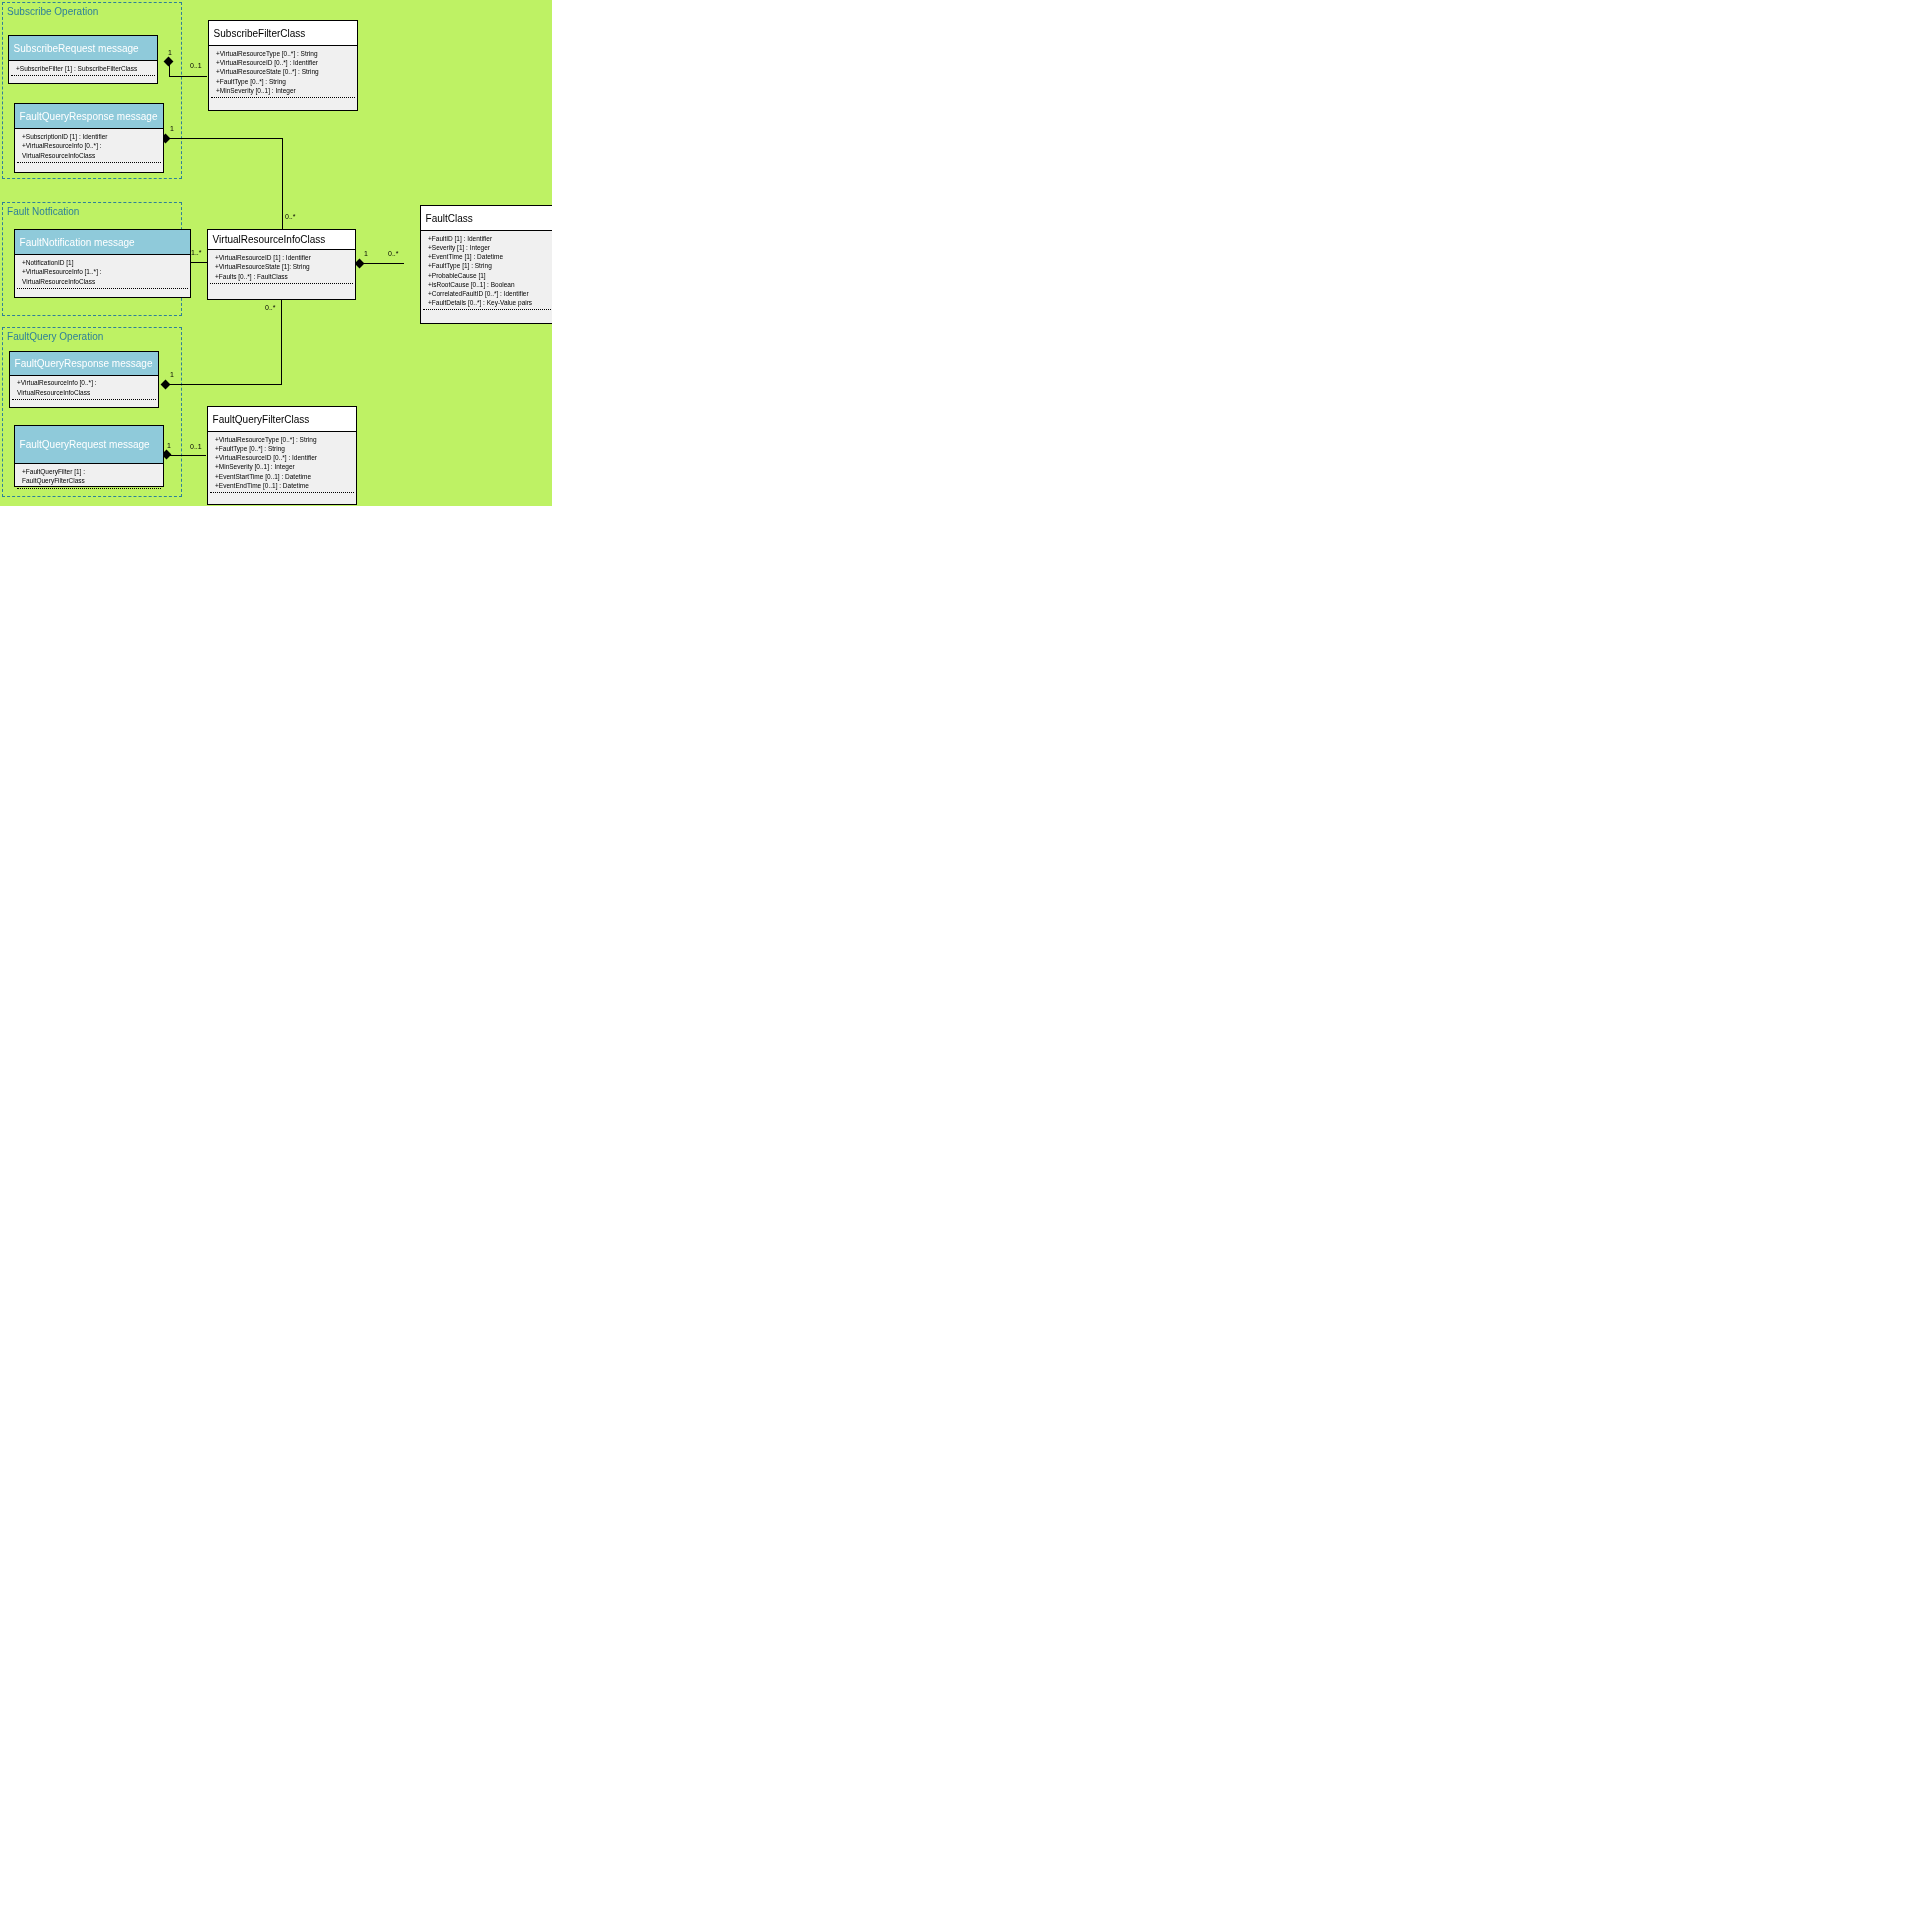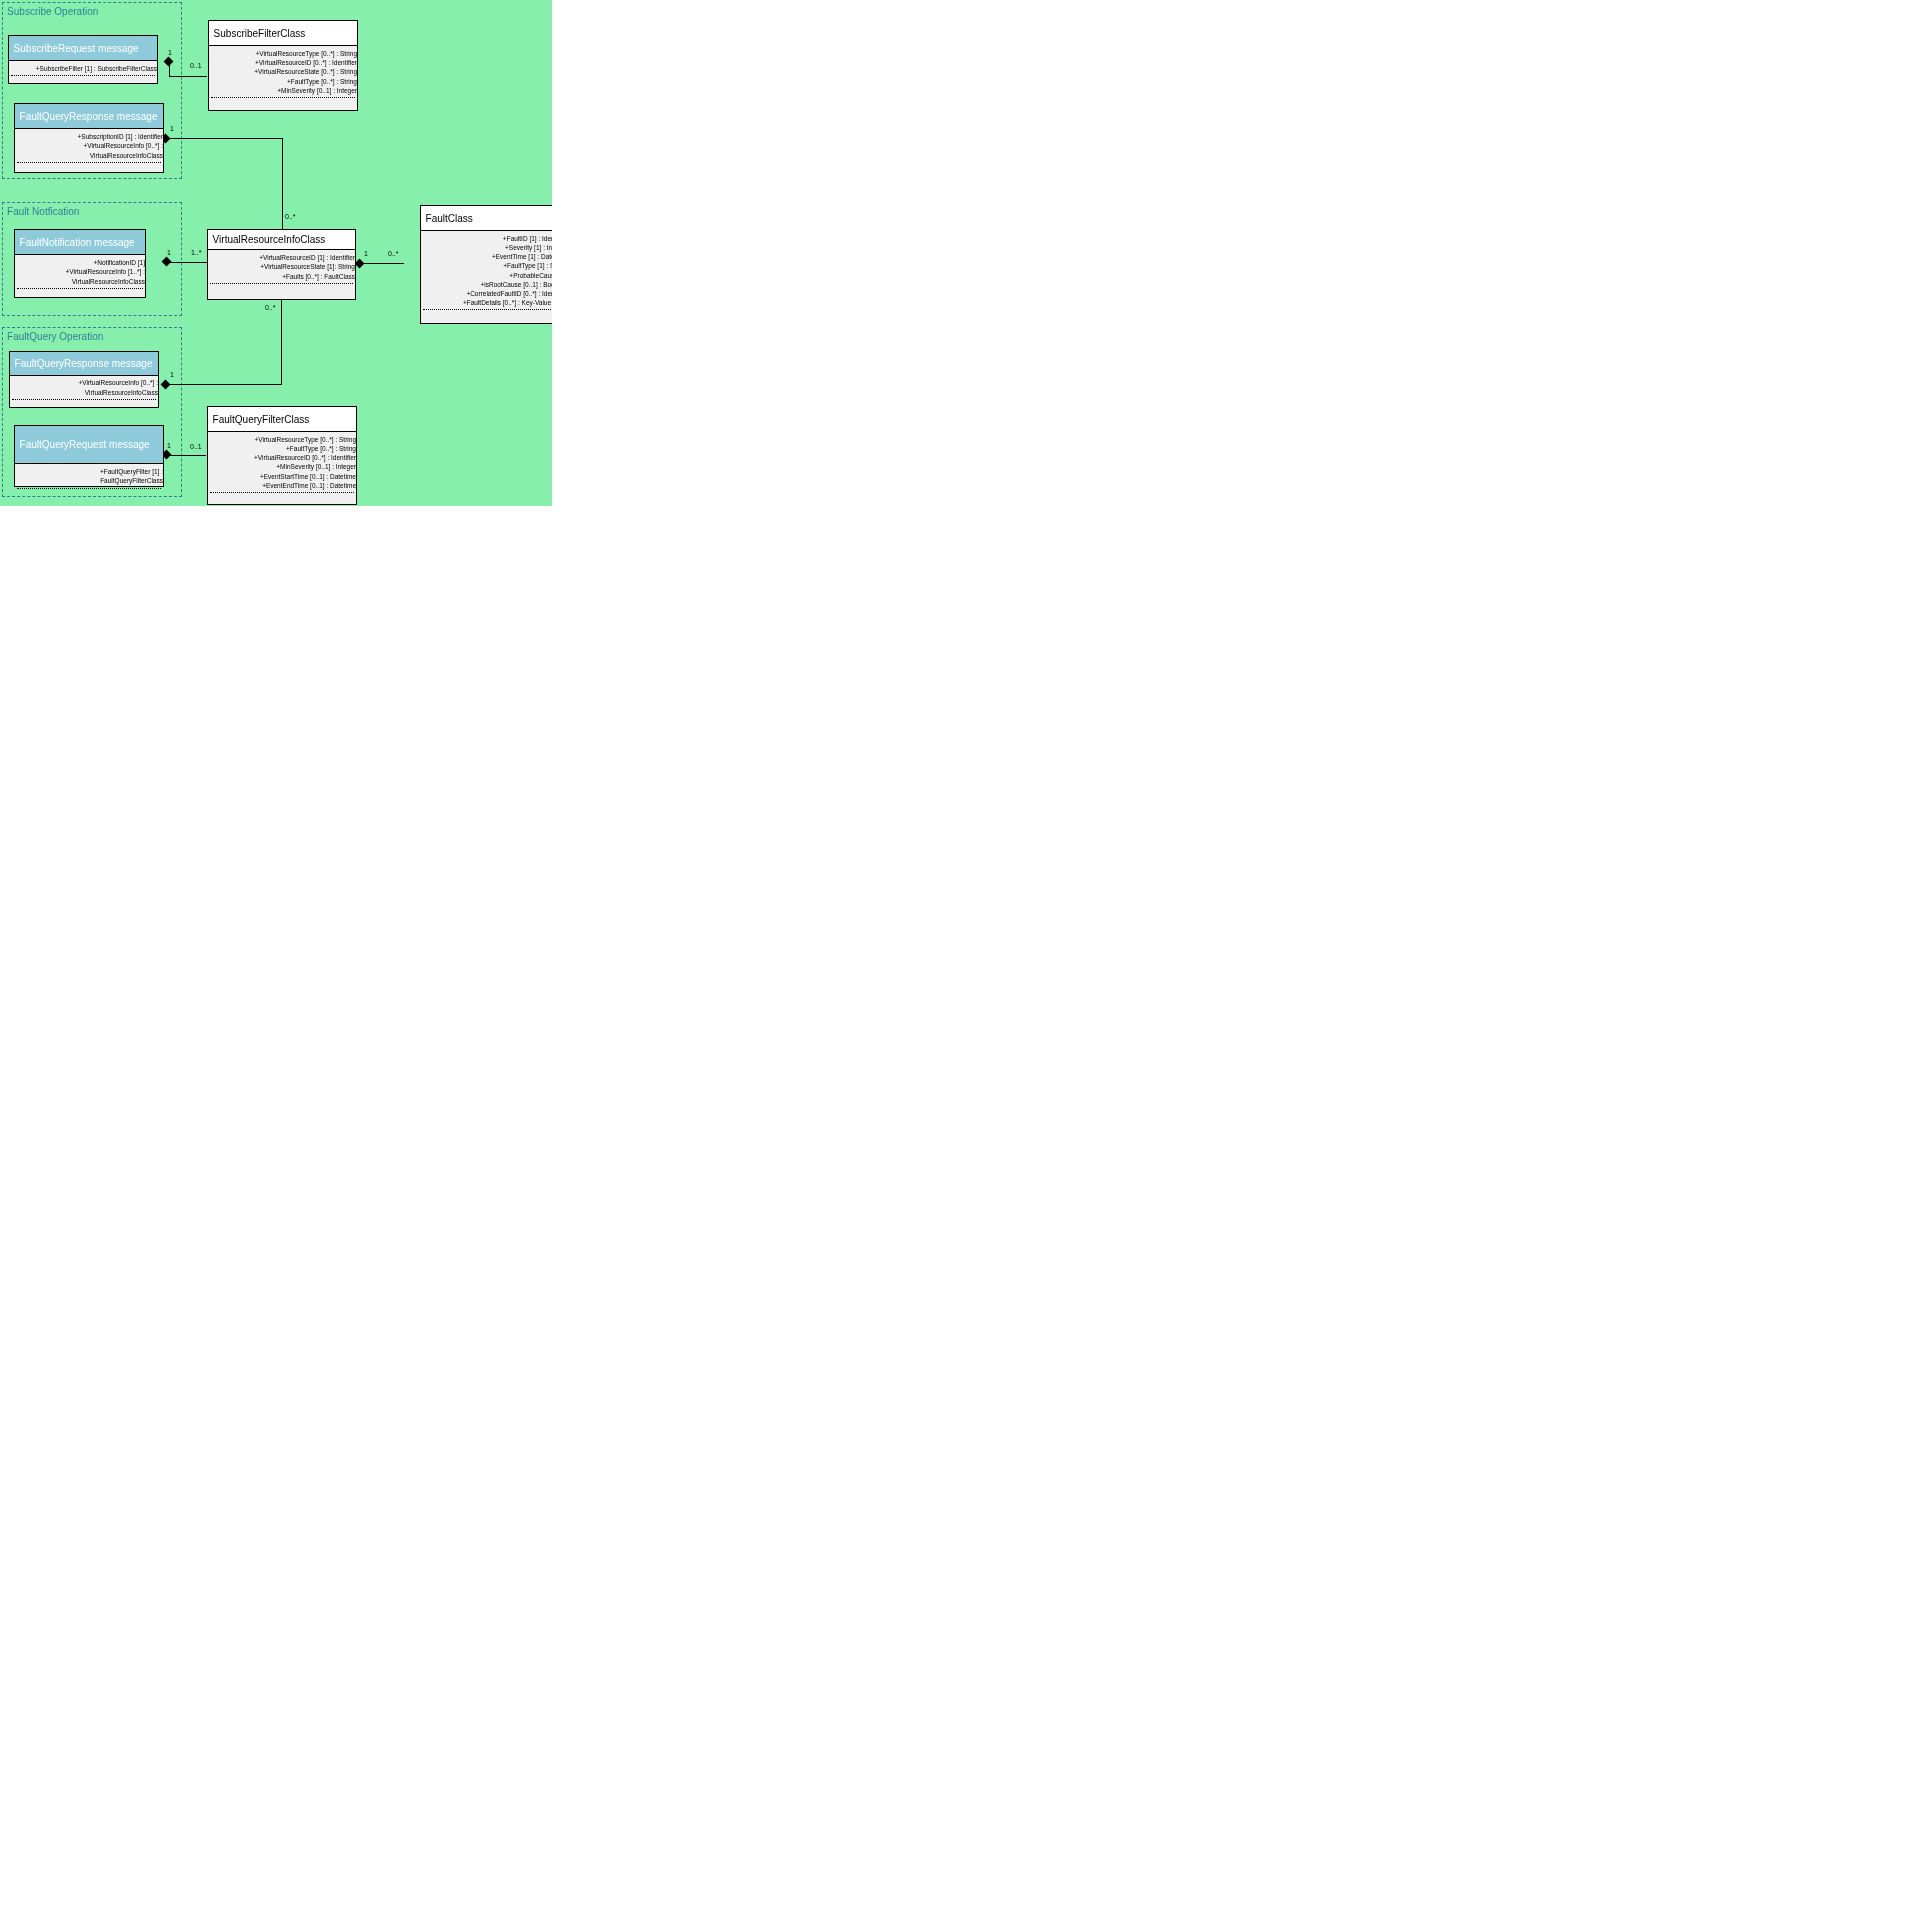--- a/index.html
+++ b/index.html
@@ -2,21 +2,21 @@
 <html style="--accent: #2E8099; --header-fill: #8FCADA; --attr-bg: #F0F0F0;font-size:6.2px"><head>
 <meta charset="utf-8">
 <style>
   :root{
     --accent:#2E8099;
     --header-fill:#8FCADA;
     --attr-bg:#F0F0F0;
   }
   html,body{margin:0;padding:0;background:#fff;}
   body{font-family:"Liberation Sans",sans-serif;color:#000;}
-  .canvas{position:relative;width:552px;height:506px;background:#86efac;overflow:hidden;text-align:right;}
+  .canvas{position:relative;width:552px;height:506px;background:#bef264;overflow:hidden;}
 
   
   .group{position:absolute;border:0.8px dashed var(--accent);background:transparent;}
   .group-label{position:absolute;left:4.6px;top:3.1px;font-size:10px;color:var(--accent);white-space:nowrap;}
 
   
   .cls{position:absolute;border:1.2px solid #000;background:var(--attr-bg);box-sizing:border-box;}
   .hdr{box-sizing:border-box;border-bottom:1.2px solid #000;display:flex;align-items:center;padding-left:4.6px;overflow:hidden;}
   .hdr.msg{background:var(--header-fill);color:#fff;}
   .hdr.plain{background:#fff;color:#000;}
@@ -108,21 +108,21 @@
       <span>FaultQueryResponse message</span>
     </div>
     <div class="body">
       <div class="attr">+SubscriptionID [1] : Identifier</div>
       <div class="attr">+VirtualResourceInfo [0..*] :</div>
       <div class="attr">VirtualResourceInfoClass</div>
       <div class="dots"></div>
     </div>
   </div>
 
-  <div class="cls" style="left:14px;top:229px;width:132px;height:69px">
+  <div class="cls" style="left:14px;top:229px;width:177px;height:69px">
     <div class="hdr msg" style="height:25px">
       <span>FaultNotification message</span>
     </div>
     <div class="body">
       <div class="attr">+NotificationID [1]</div>
       <div class="attr">+VirtualResourceInfo [1..*] :</div>
       <div class="attr">VirtualResourceInfoClass</div>
       <div class="dots"></div>
     </div>
   </div>

